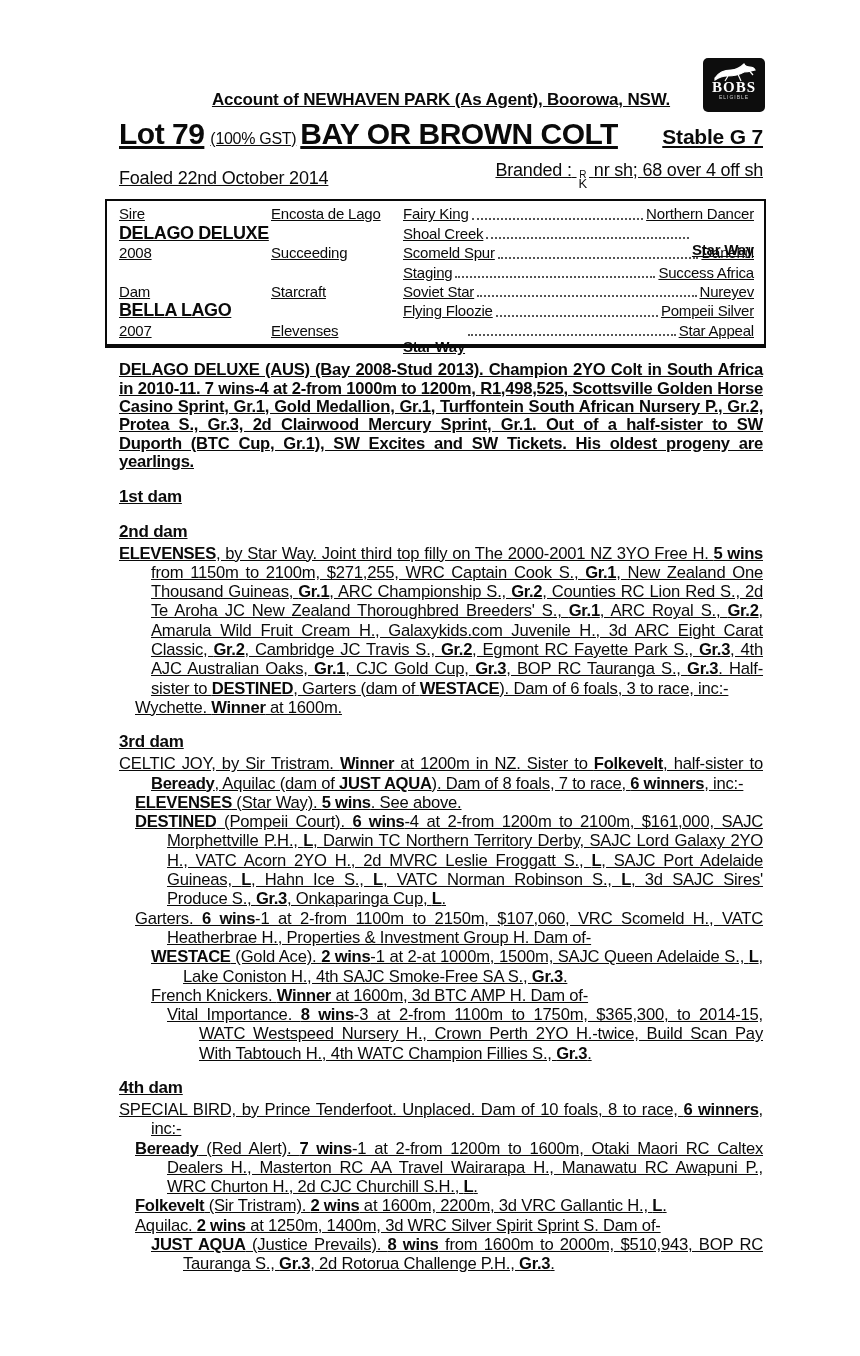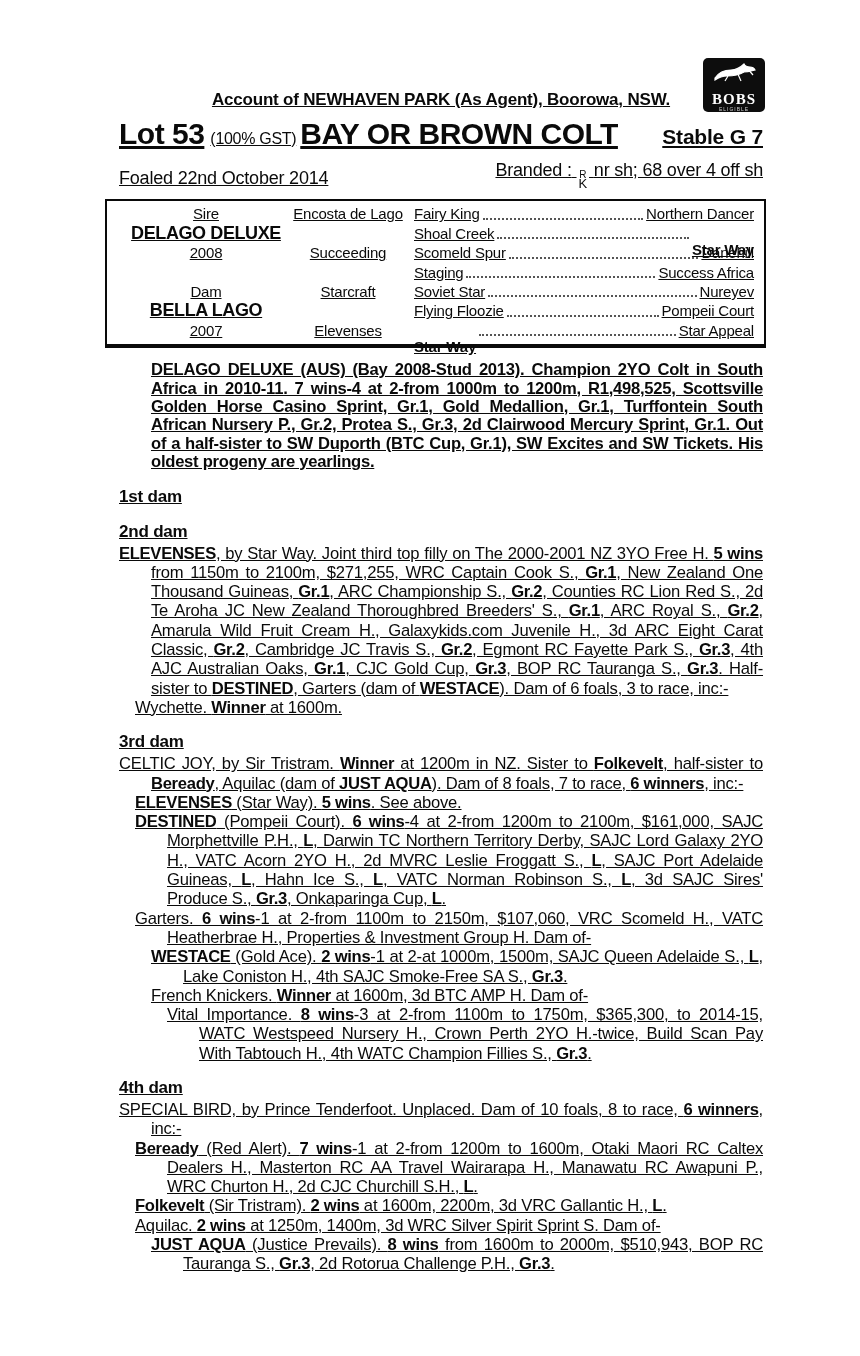--- a/index.html
+++ b/index.html
@@ -2,53 +2,53 @@
 <html><head>
 <meta charset="utf-8">
 <style>
   html,body{margin:0;padding:0;background:#fff;}
   .page{position:relative;width:860px;height:1356px;background:#ffffff;overflow:hidden;
         font-family:"Liberation Sans","DejaVu Sans",sans-serif;color:#0a0a0a;}
   .content{padding:90px 97px 0 119px;text-decoration:underline;}
   
   .logo{position:absolute;left:703px;top:58px;width:62px;height:54px;background:#0d0d0d;
         border-radius:5px;display:flex;flex-direction:column;align-items:center;justify-content:flex-end;
-        padding-bottom:0;box-sizing:border-box;}
+        padding-bottom:12px;box-sizing:border-box;}
   .logo svg{position:absolute;top:4px;left:8px;}
   .logo-title{color:#fff;font-family:"Liberation Serif","DejaVu Serif",serif;font-weight:bold;
         font-size:15px;line-height:14px;letter-spacing:1px;}
   .logo-sub{color:#cfcfcf;font-size:5px;line-height:6px;letter-spacing:1px;}
   
   .account{font-weight:bold;font-size:17px;text-align:center;letter-spacing:-0.2px;}
   .lot-line{display:flex;align-items:baseline;margin-top:7px;letter-spacing:-0.5px;}
   .lot-no{font-weight:bold;font-size:30px;}
   .gst{font-size:16px;margin:0 4px 0 6px;letter-spacing:-0.3px;}
   .colt-title{font-weight:bold;font-size:30px;letter-spacing:-0.5px;}
   .stable{margin-left:auto;font-weight:bold;font-size:21px;letter-spacing:-0.2px;}
   .foal-line{display:flex;justify-content:space-between;align-items:flex-end;margin-top:9px;
         font-size:18px;letter-spacing:-0.2px;}
   .brand-stack{display:inline-flex;flex-direction:column;align-items:center;vertical-align:-2px;
         line-height:0.8;margin:0 2px;}
   .brand-top{font-size:10px;}
   .brand-bottom{font-size:13px;}
   
   .ped-box{margin:10px -3px 0 -14px;border:2px solid #0a0a0a;border-bottom-width:4px;
-        padding:3px 10px 4px 23px;text-align:center;}
+        padding:3px 10px 4px 12px;}
   .ped-block{display:flex;}
   .ped-col1{width:152px;}
   .ped-col2{width:132px;}
   .ped-col3{flex:1;}
   .ped-line{font-size:15px;line-height:19.4px;height:19.4px;letter-spacing:-0.2px;}
   .ped-name{font-weight:bold;font-size:18px;letter-spacing:-0.4px;}
   .ped-row{display:flex;font-size:15px;line-height:19.4px;height:19.4px;letter-spacing:-0.2px;}
   .ped-row .leader{flex:1;border-bottom:2px dotted #555;margin:0 3px 4px 3px;}
   .ped-row .bold{font-weight:bold;margin-top:16px;}
   
   .sire-summary{margin-top:13px;font-weight:bold;font-size:16.6px;line-height:18.4px;
-        text-align:justify;letter-spacing:-0.25px;margin-left:32px;}
+        text-align:justify;letter-spacing:-0.25px;}
   
   .section{margin-top:15px;}
   .sec-heading{font-weight:bold;font-size:17px;line-height:20px;margin-bottom:2px;letter-spacing:-0.2px;}
   .para{font-size:16.6px;line-height:19.3px;text-align:justify;letter-spacing:-0.2px;}
   .para b{letter-spacing:-0.3px;}
   .para.l0{padding-left:32px;text-indent:-32px;}
   .para.l1{padding-left:48px;text-indent:-32px;}
   .para.l2{padding-left:64px;text-indent:-32px;}
   .para.l3{padding-left:80px;text-indent:-32px;}
 </style>
@@ -63,21 +63,21 @@
     </svg>
     <div class="logo-title">BOBS</div>
     <div class="logo-sub">ELIGIBLE</div>
   </div>
 
   <div class="content">
 
     <div class="account">Account of NEWHAVEN PARK (As Agent), Boorowa, NSW.</div>
 
     <div class="lot-line">
-      <span class="lot-no">Lot 53</span>
+      <span class="lot-no">Lot 79</span>
       <span class="gst">(100% GST)</span>
       <span class="colt-title">BAY OR BROWN COLT</span>
       <span class="stable">Stable G 7</span>
     </div>
 
     <div class="foal-line">
       <span>Foaled 22nd October 2014</span>
       <span>
         <span>Branded :</span>
         <span class="brand-stack">
@@ -136,21 +136,21 @@
         </div>
         <div class="ped-col3">
             <div class="ped-row">
               <span class="">Soviet Star</span>
               <span class="leader"></span>
               <span class="">Nureyev</span>
             </div>
             <div class="ped-row">
               <span class="">Flying Floozie</span>
               <span class="leader"></span>
-              <span class="">Pompeii Court</span>
+              <span class="">Pompeii Silver</span>
             </div>
             <div class="ped-row">
               <span class="bold">Star Way</span>
               <span class="leader"></span>
               <span class="">Star Appeal</span>
             </div>
           </div>
       </div>
     </div>
 

